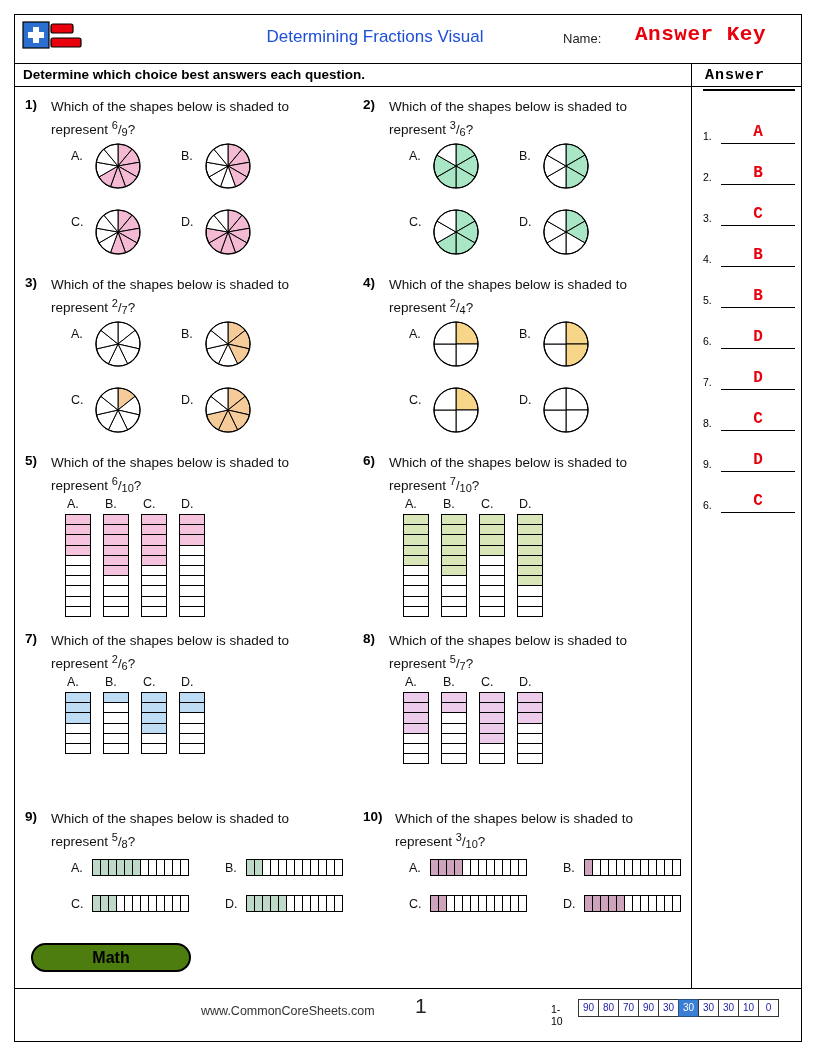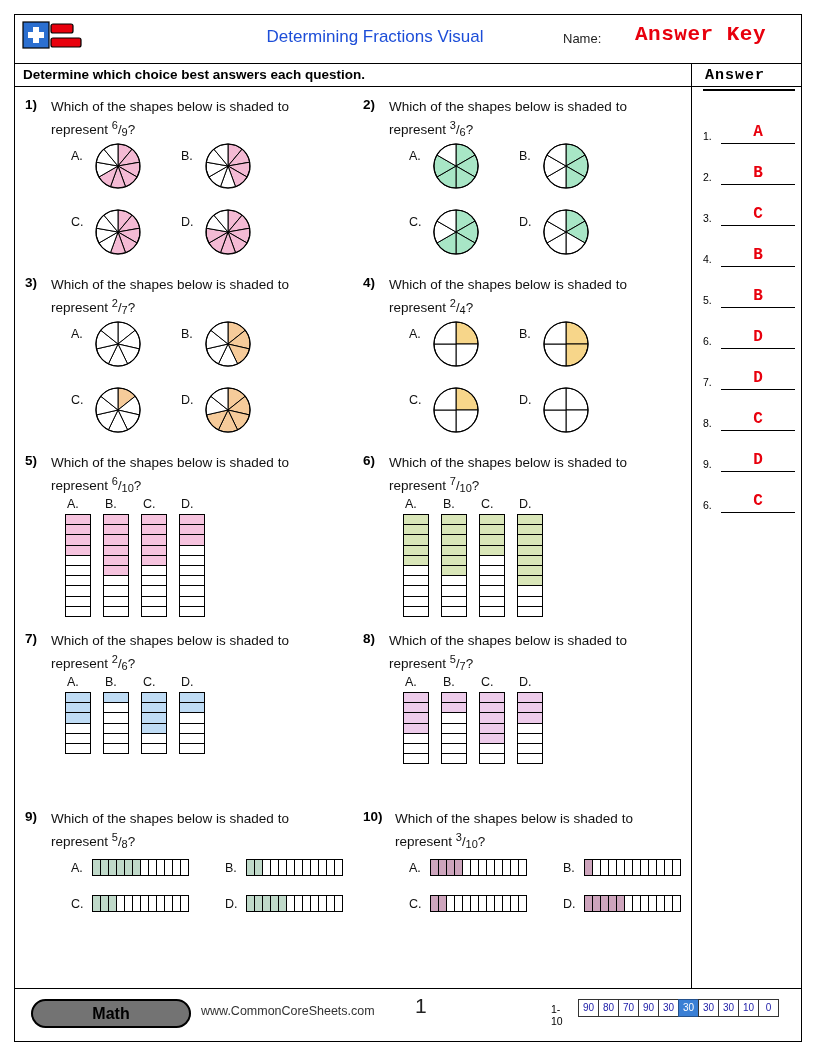--- a/index.html
+++ b/index.html
@@ -90,22 +90,22 @@
   .vbar { position:absolute; width:26px; }
   .vbar .cell { width:26px; height:11.2px; border:1px solid #000; margin-top:-1px; }
   .hbar { position:absolute; height:17px; display:flex; }
   .hbar .cell { height:17px; border:1px solid #000; margin-left:-1px; }
   
   .footer-rule {
     position:absolute; left:0; top:973px; width:100%; height:0;
     border-top:1px solid #000;
   }
   .math-pill {
-    position:absolute; left:16px; top:984px; width:160px; height:29px;
-    border:2px solid #000; border-radius:15px; background:#737373;
+    position:absolute; left:16px; top:928px; width:160px; height:29px;
+    border:2px solid #000; border-radius:15px; background:#4d7c0f;
     text-align:center; line-height:25px; font-size:16px; font-weight:bold;
   }
   .site-url {
     position:absolute; left:186px; top:989px; font-size:12.5px; color:#333;
   }
   .page-num {
     position:absolute; left:400px; top:979px; font-size:21px; color:#222;
   }
   .scale { position:absolute; left:536px; top:984px; font-size:10.5px; }
   .scale-label { position:absolute; left:0; top:4px; font-size:10.5px; }

